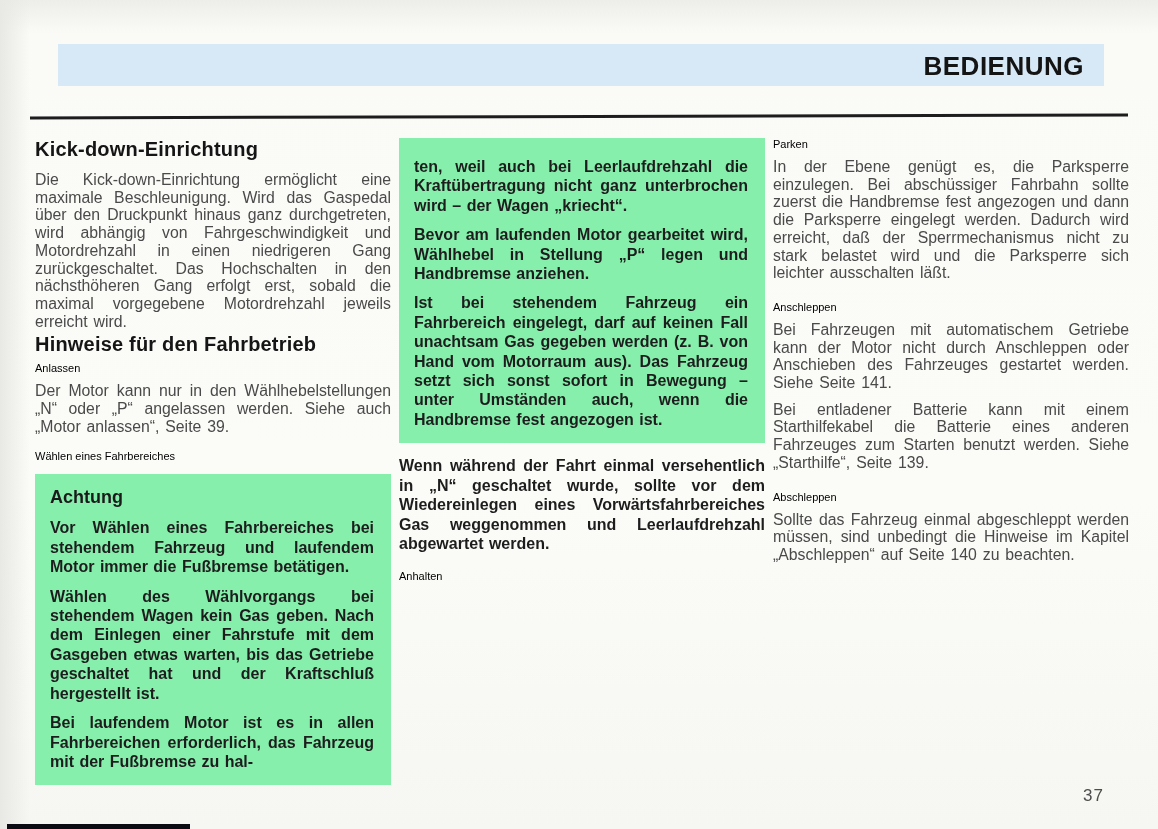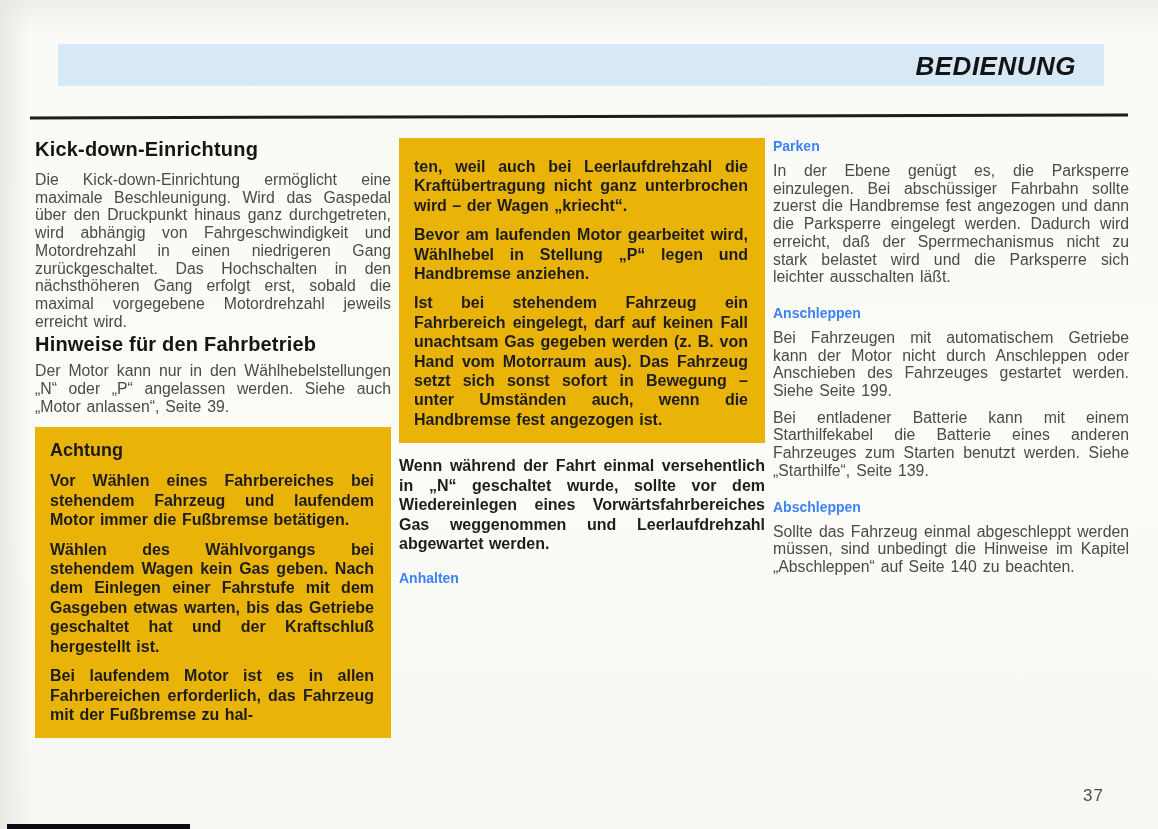--- a/index.html
+++ b/index.html
@@ -17,49 +17,49 @@
   .scan-edge {
     position: absolute; left: 0; top: 0; width: 30px; height: 829px;
     background: linear-gradient(90deg, #e8e8e4 0%, rgba(250,250,247,0) 100%);
     pointer-events: none;
   }
   .header-bar {
     position: absolute; left: 58px; top: 44px; width: 1046px; height: 42px;
     background: #d7e8f6;
   }
   .header-title {
-    position: absolute; right: 28px; top: 0; height: 42px; line-height: 44px;
-    font-size: 26px; font-weight: 700; letter-spacing: 0.5px; color: #141414; font-style: italic;
+    position: absolute; right: 20px; top: 0; height: 42px; line-height: 44px;
+    font-size: 26px; font-weight: 700; letter-spacing: 0.5px; color: #141414;
   }
   .top-rule {
     position: absolute; left: 30px; top: 115px; width: 1098px; height: 2.5px;
     background: #1d1d1d; transform: rotate(-0.15deg);
   }
   .columns {
     position: absolute; left: 35px; top: 135px; width: 1094px;
     display: flex; gap: 8px;
   }
   .col { width: 356px; }
   .col-mid { width: 366px; }
   .col-right { width: 356px; }
 
   h1.doc {
     font-size: 20px; font-weight: 700; color: #151515;
     margin: 3px 0 10px 0; letter-spacing: 0.2px;
   }
   h2.doc {
-    font-size: 14px; font-weight: 700; color: #3b82f6;
+    font-size: 11px; font-weight: 400; color: #000000;
     margin: 15px 0 8px 0;
   }
   p.body {
     font-size: 15.8px; line-height: 17.7px; text-align: justify;
     color: #4a4a4a; margin: 0; word-spacing: 1.5px;
   }
   .hl-box {
-    background: #eab308;
+    background: #86efac;
     padding: 13px 17px 12px 15px;
   }
   .hl-box p, p.bold-note {
     font-size: 16px; line-height: 19.4px; font-weight: 700;
     color: #1d1d1d; text-align: justify; margin: 0 0 10px 0;
     word-spacing: 1px;
   }
   .hl-box p:last-child { margin-bottom: 2px; }
   .hl-title {
     font-size: 18px; font-weight: 700; color: #1a1a1a; margin: 0 0 10px 0;
@@ -88,22 +88,24 @@
 
 <div class="top-rule"></div>
 
 <div class="columns">
 
   <div class="col">
     <h1 class="doc">Kick-down-Einrichtung</h1>
     <p class="body">Die Kick-down-Einrichtung ermöglicht eine maximale Beschleunigung. Wird das Gaspedal über den Druckpunkt hinaus ganz durchgetreten, wird abhängig von Fahrgeschwindigkeit und Motordrehzahl in einen niedrigeren Gang zurückgeschaltet. Das Hochschalten in den nächsthöheren Gang erfolgt erst, sobald die maximal vorgegebene Motordrehzahl jeweils erreicht wird.</p>
 
     <h1 class="doc mt18" style="margin-bottom:6px;">Hinweise für den Fahrbetrieb</h1>
+    <h2 class="doc" style="margin-top:6px;">Anlassen</h2>
     <p class="body">Der Motor kann nur in den Wählhebelstellungen „N“ oder „P“ angelassen werden. Siehe auch „Motor anlassen“, Seite 39.</p>
 
+    <h2 class="doc">Wählen eines Fahrbereiches</h2>
 
     <div class="hl-box mt12">
       <div class="hl-title">Achtung</div>
       <p>Vor Wählen eines Fahrbereiches bei stehendem Fahrzeug und laufendem Motor immer die Fußbremse betätigen.</p>
       <p>Wählen des Wählvorgangs bei stehendem Wagen kein Gas geben. Nach dem Einlegen einer Fahrstufe mit dem Gasgeben etwas warten, bis das Getriebe geschaltet hat und der Kraftschluß hergestellt ist.</p>
       <p>Bei laufendem Motor ist es in allen Fahrbereichen erforderlich, das Fahrzeug mit der Fußbremse zu hal-</p>
     </div>
   </div>
 
   <div class="col col-mid">
@@ -117,21 +119,21 @@
     <p class="bold-note">Wenn während der Fahrt einmal versehentlich in „N“ geschaltet wurde, sollte vor dem Wiedereinlegen eines Vorwärtsfahrbereiches Gas weggenommen und Leerlaufdrehzahl abgewartet werden.</p>
 
     <h2 class="doc" style="margin-top:17px;">Anhalten</h2>
   </div>
 
   <div class="col col-right">
     <h2 class="doc" style="margin-top:3px;">Parken</h2>
     <p class="body">In der Ebene genügt es, die Parksperre einzulegen. Bei abschüssiger Fahrbahn sollte zuerst die Handbremse fest angezogen und dann die Parksperre eingelegt werden. Dadurch wird erreicht, daß der Sperrmechanismus nicht zu stark belastet wird und die Parksperre sich leichter ausschalten läßt.</p>
 
     <h2 class="doc" style="margin-top:19px;">Anschleppen</h2>
-    <p class="body" style="margin-bottom:9px;">Bei Fahrzeugen mit automatischem Getriebe kann der Motor nicht durch Anschleppen oder Anschieben des Fahrzeuges gestartet werden. Siehe Seite 199.</p>
+    <p class="body" style="margin-bottom:9px;">Bei Fahrzeugen mit automatischem Getriebe kann der Motor nicht durch Anschleppen oder Anschieben des Fahrzeuges gestartet werden. Siehe Seite 141.</p>
     <p class="body">Bei entladener Batterie kann mit einem Starthilfekabel die Batterie eines anderen Fahrzeuges zum Starten benutzt werden. Siehe „Starthilfe“, Seite 139.</p>
 
     <h2 class="doc" style="margin-top:19px;">Abschleppen</h2>
     <p class="body">Sollte das Fahrzeug einmal abgeschleppt werden müssen, sind unbedingt die Hinweise im Kapitel „Abschleppen“ auf Seite 140 zu beachten.</p>
   </div>
 
 </div>
 
 <div class="page-number">37</div>
 <div class="scan-bar"></div>

